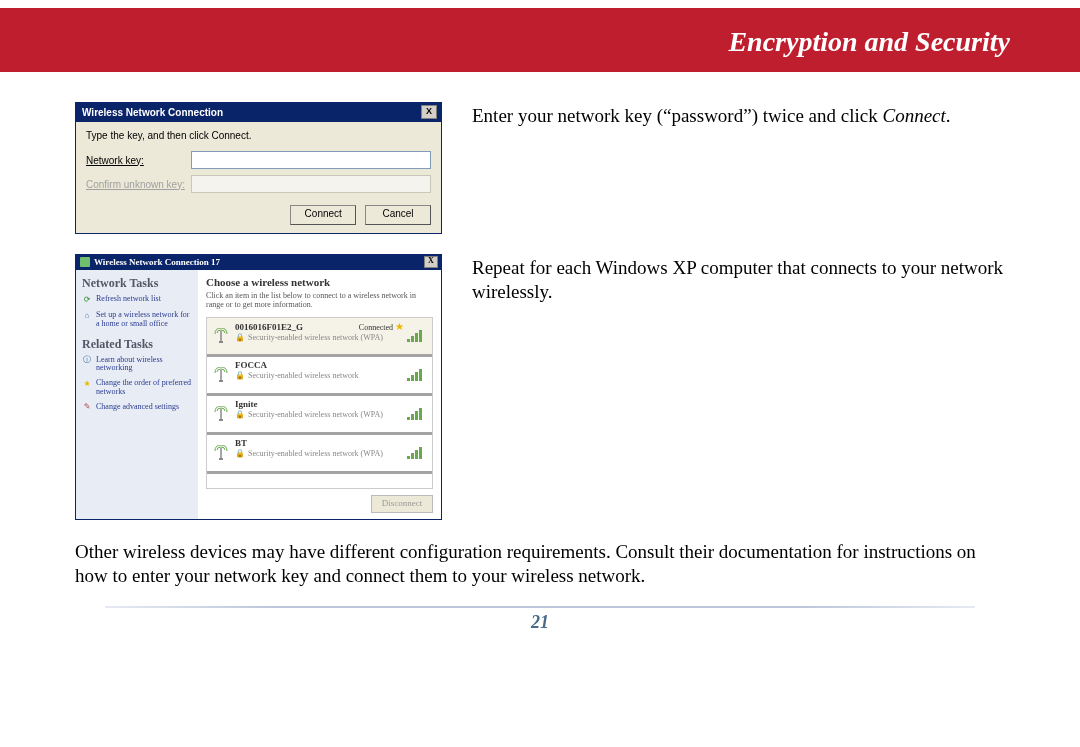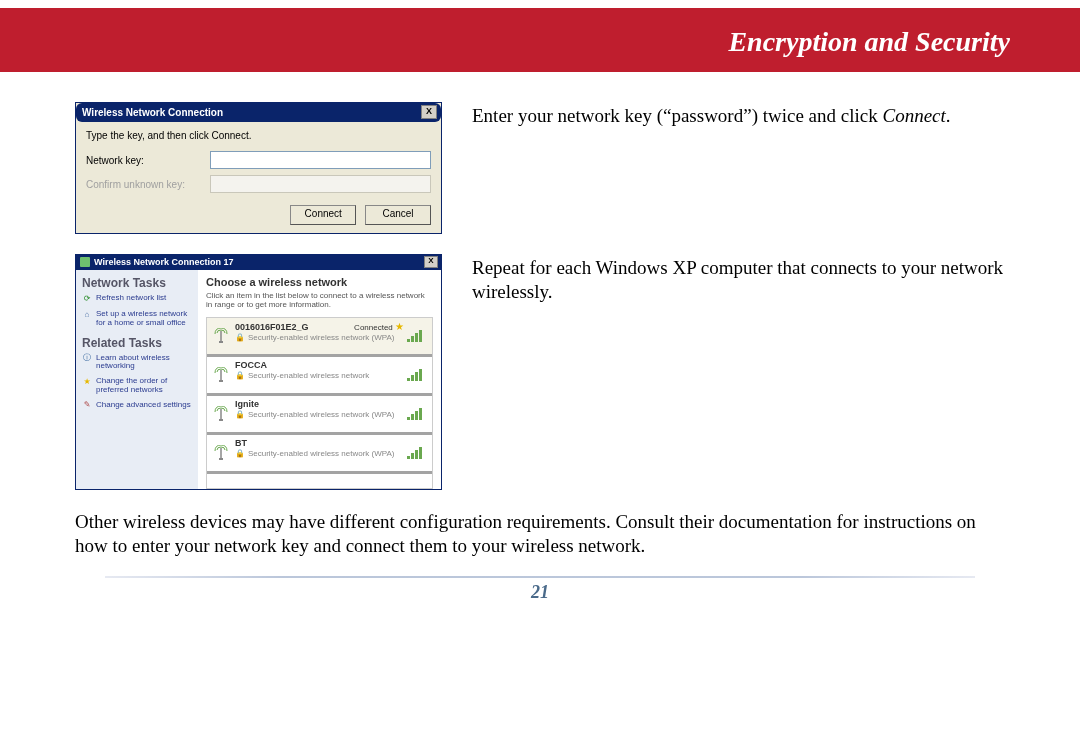--- a/index.html
+++ b/index.html
@@ -54,21 +54,20 @@
   }
   .dlg1 .titlebar {
     background: #0a246a;
     color: #fff;
     font-weight: bold;
     font-size: 10px;
     padding: 2px 4px 3px 6px;
     display: flex;
     justify-content: space-between;
     align-items: center;
-    border-radius: 6px;
   }
   .dlg1 .titlebar .close {
     width: 14px;
     height: 12px;
     background: #d4d0c8;
     border: 1px solid #808080;
     color: #000;
     font-size: 9px;
     line-height: 10px;
     text-align: center;
@@ -86,21 +85,21 @@
   .dlg1 .body .instr {
     font-size: 10px;
     margin-bottom: 10px;
   }
   .dlg1 .fieldrow {
     display: flex;
     align-items: center;
     margin-bottom: 6px;
     font-size: 10px;
   }
-  .dlg1 .fieldrow .lbl { width: 124px; }
+  .dlg1 .fieldrow .lbl { width: 105px; text-decoration: underline; }
   .dlg1 .fieldrow .lbl.disabled { color: #a0a0a0; }
   .dlg1 .fieldrow .inp {
     flex: 1;
     height: 16px;
     border: 1px solid #7f9db9;
     background: #fff;
   }
   .dlg1 .fieldrow .inp.disabled {
     background: #f4f3ee;
     border-color: #c9c7ba;
@@ -121,21 +120,21 @@
     border-right-color: #555;
     border-bottom-color: #555;
     margin-left: 6px;
   }
 
   
   .dlg2 {
     width: 365px;
     border: 1px solid #0a246a;
     background: #c2410c;
-    font-family: Liberation Sans, sans-serif;
+    font-family: Liberation Serif, serif;
     font-size: 9px;
   }
   .dlg2 .titlebar {
     background: #0a246a;
     color: #fff;
     font-size: 9px;
     padding: 1px 3px 2px 4px;
     display: flex;
     justify-content: space-between;
     align-items: center;
@@ -497,20 +496,23 @@
                   <div class="sig">
                     <svg class="signal-svg" viewBox="0 0 20 14">
                       <rect x="1" y="10" width="3" height="3" fill="#6aa84f"></rect>
                       <rect x="5" y="7" width="3" height="6" fill="#6aa84f"></rect>
                       <rect x="9" y="4" width="3" height="9" fill="#6aa84f"></rect>
                       <rect x="13" y="1" width="3" height="12" fill="#6aa84f"></rect>
                     </svg>
                   </div>
                 </div>
               </div>
+            <div class="footer">
+              <span class="btn">Disconnect</span>
+            </div>
           </div>
         </div>
       </div>
     </div>
     <div class="text">Repeat for each Windows XP computer that connects to your network wirelessly.</div>
   </div>
 
   <div class="bottom-text">Other wireless devices may have different configuration requirements.  Consult their documentation for instructions on how to enter your network key and connect them to your wireless network.</div>
 
 </div>

